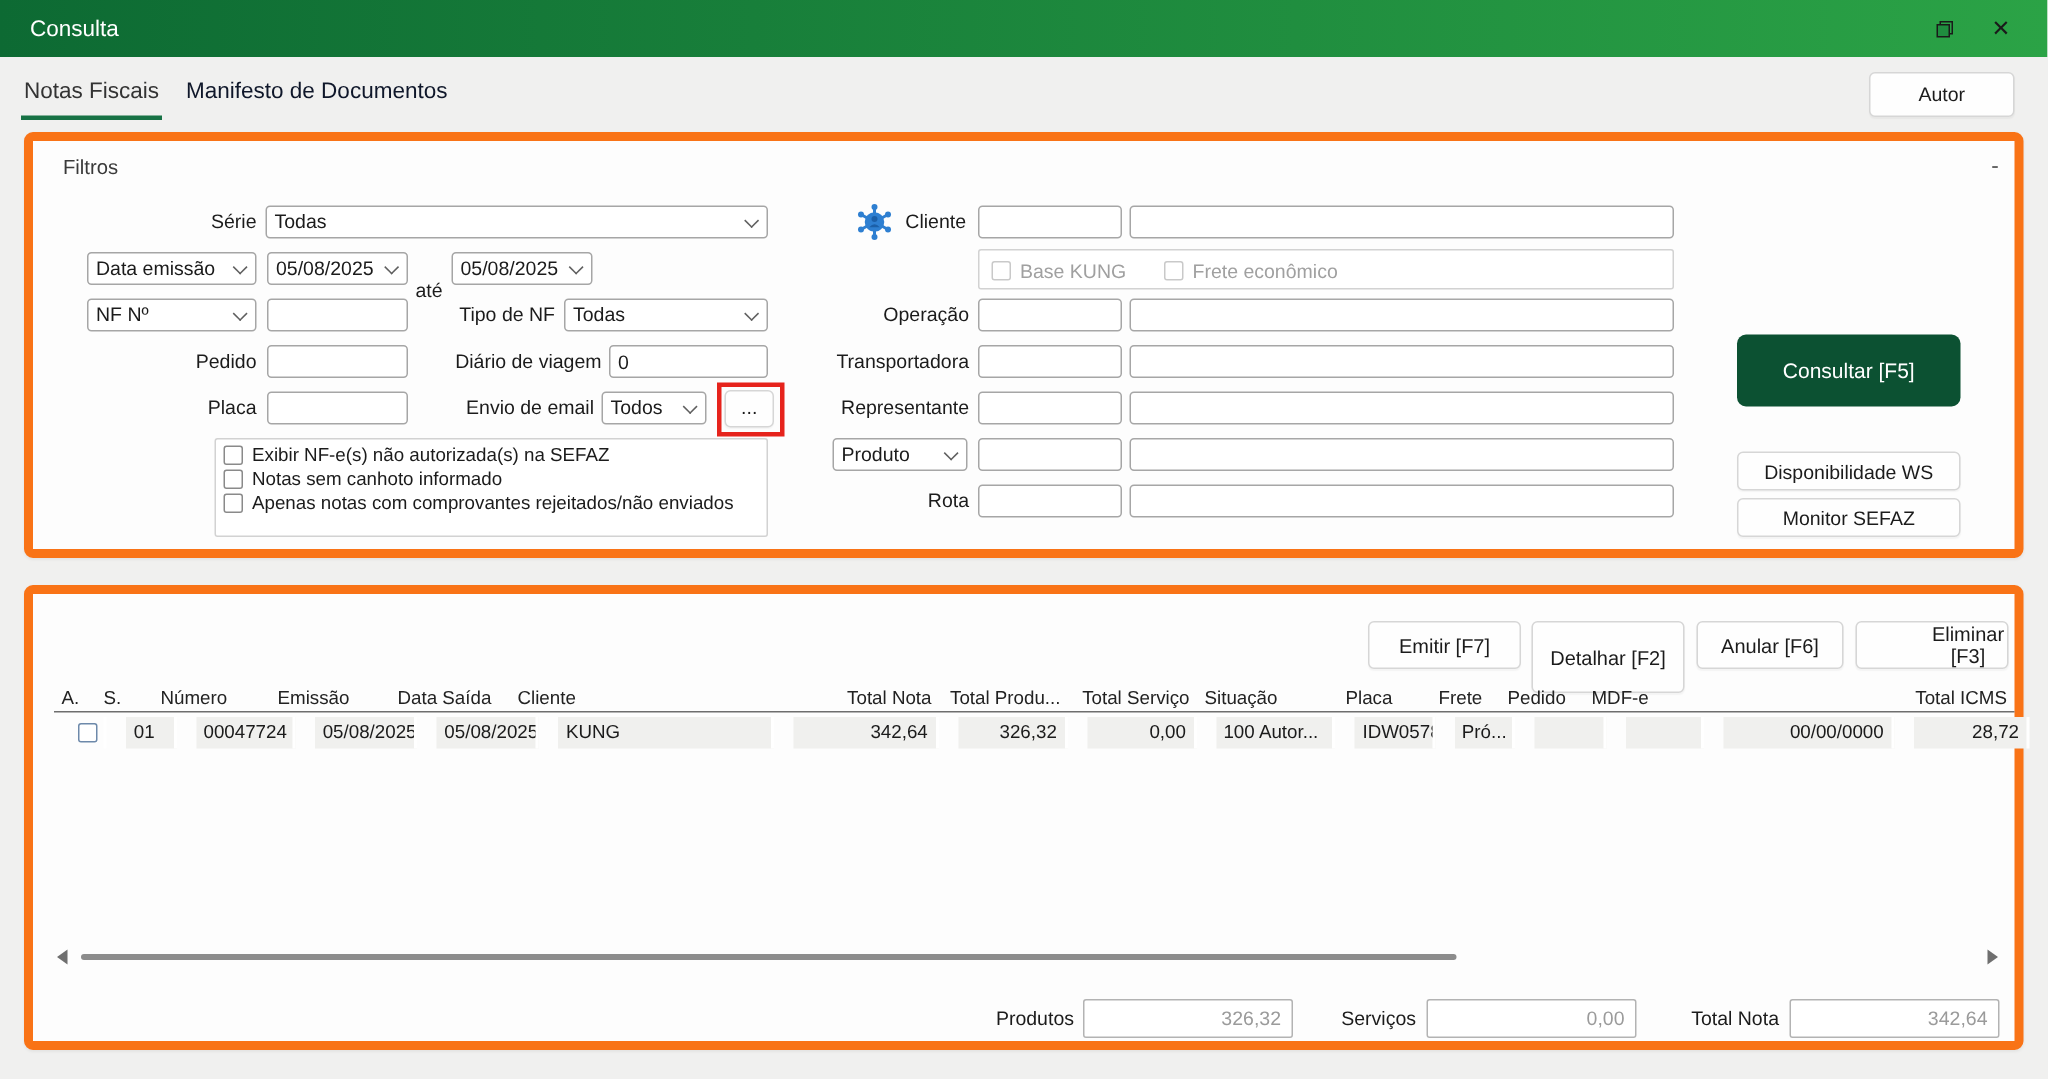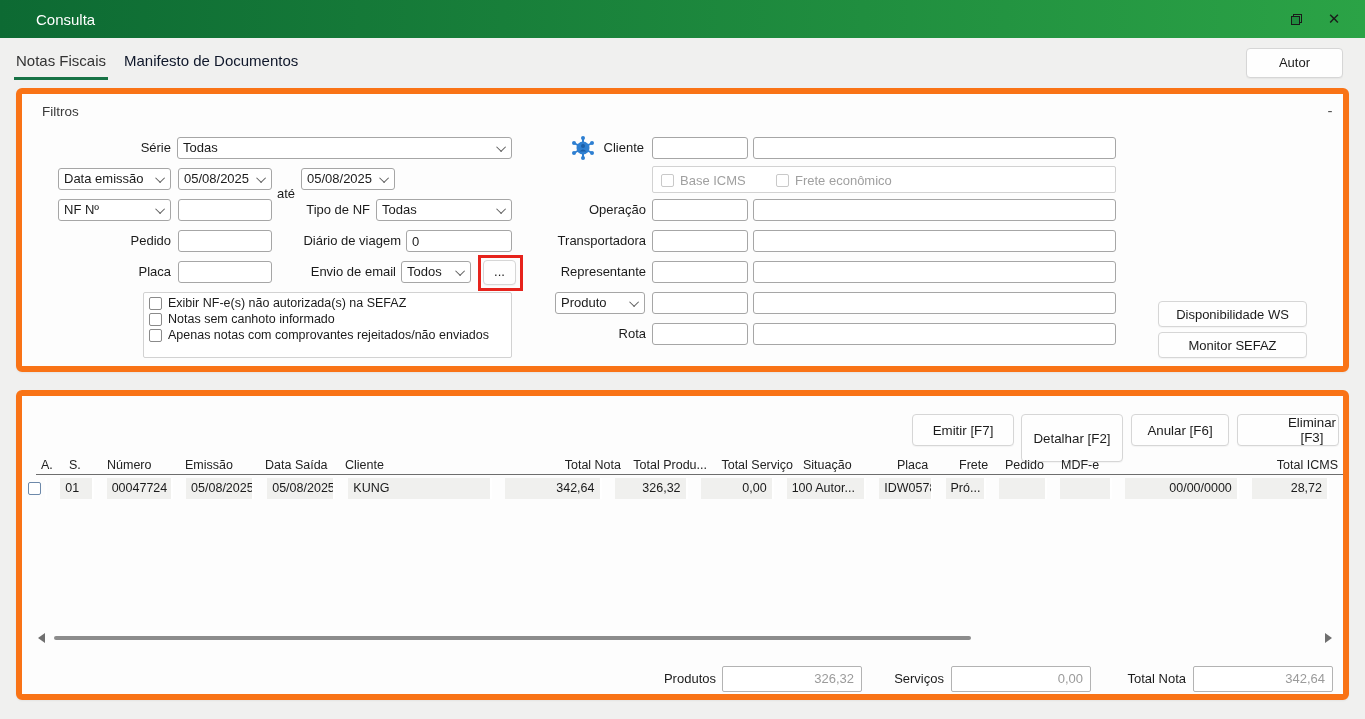--- a/index.html
+++ b/index.html
@@ -1,21 +1,21 @@
 <!DOCTYPE html>
 <html><head>
 <meta charset="utf-8">
 <style>
   * { margin:0; padding:0; box-sizing:border-box; }
   html,body { width:1365px; height:719px; overflow:hidden; }
   body { font-family:"Liberation Sans","DejaVu Sans",sans-serif; font-size:13px; color:#1b1b1b; background:#f0f0ef; position:relative; }
 
   
   .titlebar { position:absolute; left:0; top:0; width:1365px; height:38px;
-    background:linear-gradient(to right,#0d6a33,#2ba346); display:flex; align-items:center;padding-left:16px; }
+    background:linear-gradient(to right,#0d6a33,#2ba346); display:flex; align-items:center; }
   .titlebar .title { color:#ffffff; font-size:15px; margin-left:20px; }
   .win-btn { position:absolute; top:0; width:46px; height:38px; display:flex; align-items:center; justify-content:center; cursor:pointer; }
   .win-btn.restore { right:46px; }
   .win-btn.close { right:8px; color:#1a1a1a; font-size:15px; }
 
   
   .tabs { position:absolute; left:14px; top:48px; display:flex; gap:14px; }
   .tab { font-size:15px; padding:4px 2px 8px 2px; cursor:pointer; }
   .tab.active { color:#333; border-bottom:3px solid #177245; }
   .tab.inactive { color:#0f172a; }
@@ -41,21 +41,21 @@
   .group-box { position:absolute; background:#fff; border:1px solid #d2d2d2; border-radius:2px; }
   .gray-text { color:#a0a0a0; }
 
   .primary-btn { position:absolute; background:#0c5132; color:#fff; border:none; border-radius:6px; font-size:14px; text-align:center; cursor:pointer; }
   .sec-btn { position:absolute; font-size:13px; }
 
   .red-annot { position:absolute; border:3px solid #e6231c; background:transparent; pointer-events:none; }
 
   
   .thead { position:absolute; left:14px; top:62px; width:1307px; display:flex; border-bottom:1px solid #6e6e6e; padding-bottom:2px; }
-  .trow  { position:absolute; left:0; top:82px; width:1307px; display:flex;gap:13px; }
+  .trow  { position:absolute; left:24px; top:82px; width:1307px; display:flex;gap:13px; }
   .hcell { padding:0 5px; white-space:nowrap; overflow:hidden; font-size:12.5px; color:#222; }
   .cell  { background:#f0f0ee; height:21px; line-height:21px; padding:0 5px; white-space:nowrap; overflow:hidden; font-size:12.5px; border-right:2px solid #fff; }
   .cell.nobg { background:transparent; display:flex; align-items:center; }
   .cell .cb.sel { border-color:#6d89aa; margin-left:1px; }
   .c0{width:28px} .c1{width:38px} .c2{width:78px} .c3{width:80px} .c4{width:80px}
   .c5{width:171px} .c6{width:115px;text-align:right} .c7{width:86px;text-align:right}
   .c8{width:86px;text-align:right} .c9{width:94px} .c10{width:62px} .c11{width:46px}
   .c12{width:56px} .c13{width:60px} .c14{width:136px} .c15{width:91px;text-align:right}
   .trow .c14 { text-align:right; }
 
@@ -181,21 +181,21 @@
       <path d="M9.5 16.5 q3.5 -4 7 0 z" fill="#1b5fa8"></path>
     </svg>
   </span>
   <div class="lbl" style="left:560px;top:43px;width:62px;">Cliente</div>
   <div class="field" style="left:630px;top:43px;width:96px;"><input type="text" style=""></div>
   <div class="field" style="left:731px;top:43px;width:363px;"><input type="text" style=""></div>
 
   <div class="group-box" style="left:630px;top:72px;width:464px;height:27px;"></div>
   <div class="cb-row" style="left:639px;top:79px;">
     <span class="cb disabled"></span>
-    <span class="gray-text">Base ICMS</span>
+    <span class="gray-text">Base KUNG</span>
   </div>
   <div class="cb-row" style="left:754px;top:79px;">
     <span class="cb disabled"></span>
     <span class="gray-text">Frete econômico</span>
   </div>
 
   <div class="lbl" style="left:520px;top:105px;width:104px;">Operação</div>
   <div class="field" style="left:630px;top:105px;width:96px;"><input type="text" style=""></div>
   <div class="field" style="left:731px;top:105px;width:363px;"><input type="text" style=""></div>
 
@@ -211,20 +211,21 @@
     <span class="combo-text">Produto</span>
     <span class="chev"></span>
   </div>
   <div class="field" style="left:630px;top:198px;width:96px;"><input type="text" style=""></div>
   <div class="field" style="left:731px;top:198px;width:363px;"><input type="text" style=""></div>
 
   <div class="lbl" style="left:520px;top:229px;width:104px;">Rota</div>
   <div class="field" style="left:630px;top:229px;width:96px;"><input type="text" style=""></div>
   <div class="field" style="left:731px;top:229px;width:363px;"><input type="text" style=""></div>
 
+  <button class="primary-btn" style="left:1136px;top:129px;width:149px;height:48px;">Consultar [F5]</button>
   <button class="btn sec-btn" style="left:1136px;top:207px;width:149px;height:26px;">Disponibilidade WS</button>
   <button class="btn sec-btn" style="left:1136px;top:238px;width:149px;height:26px;">Monitor SEFAZ</button>
 </div>
 
 <div class="panel grid-panel">
   <button class="btn" style="position:absolute;left:890px;top:18px;width:102px;height:32px;">Emitir [F7]</button>
   <button class="btn" style="position:absolute;left:999px;top:18px;width:102px;height:48px;">Detalhar [F2]</button>
   <button class="btn" style="position:absolute;left:1109px;top:18px;width:98px;height:32px;">Anular [F6]</button>
   <button class="btn" style="position:absolute;left:1215px;top:18px;width:102px;height:32px;padding-left:48px;">Eliminar [F3]</button>
 

